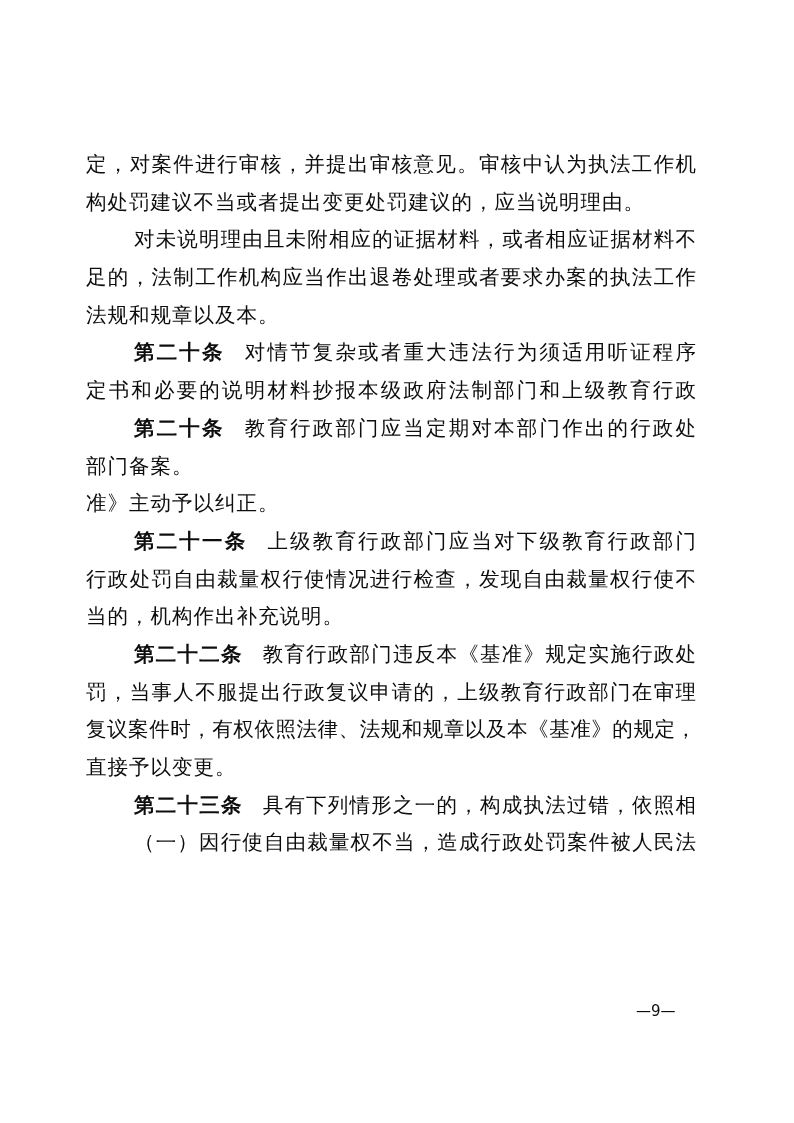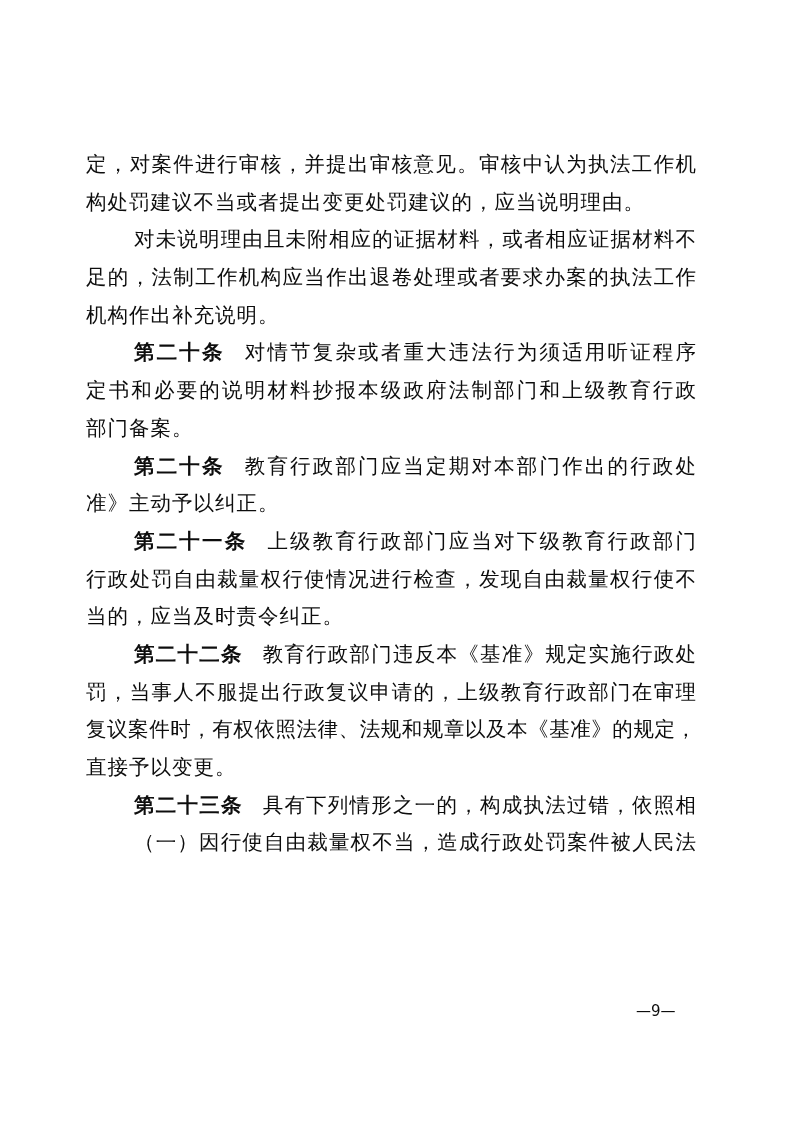--- a/index.html
+++ b/index.html
@@ -60,29 +60,29 @@
 </style>
 </head>
 <body>
 
 <div class="page">
   <div class="text-block" id="text-block">
       <div class="line justify">定，对案件进行审核，并提出审核意见。审核中认为执法工作机</div>
       <div class="line">构处罚建议不当或者提出变更处罚建议的，应当说明理由。</div>
       <div class="line justify indent">对未说明理由且未附相应的证据材料，或者相应证据材料不</div>
       <div class="line justify">足的，法制工作机构应当作出退卷处理或者要求办案的执法工作</div>
-      <div class="line">机构作出补充说明。</div>
+      <div class="line">法规和规章以及本。</div>
       <div class="line justify indent"><span class="article-no">第二十条</span><span>对情节复杂或者重大违法行为须适用听证程序</span></div>
       <div class="line justify">定书和必要的说明材料抄报本级政府法制部门和上级教育行政</div>
+      <div class="line justify indent"><span class="article-no">第二十条</span><span>教育行政部门应当定期对本部门作出的行政处</span></div>
       <div class="line">部门备案。</div>
-      <div class="line justify indent"><span class="article-no">第二十条</span><span>教育行政部门应当定期对本部门作出的行政处</span></div>
       <div class="line">准》主动予以纠正。</div>
       <div class="line justify indent"><span class="article-no">第二十一条</span><span>上级教育行政部门应当对下级教育行政部门</span></div>
       <div class="line justify">行政处罚自由裁量权行使情况进行检查，发现自由裁量权行使不</div>
-      <div class="line">当的，应当及时责令纠正。</div>
+      <div class="line">当的，机构作出补充说明。</div>
       <div class="line justify indent"><span class="article-no">第二十二条</span><span>教育行政部门违反本《基准》规定实施行政处</span></div>
       <div class="line justify">罚，当事人不服提出行政复议申请的，上级教育行政部门在审理</div>
       <div class="line justify">复议案件时，有权依照法律、法规和规章以及本《基准》的规定，</div>
       <div class="line">直接予以变更。</div>
       <div class="line justify indent"><span class="article-no">第二十三条</span><span>具有下列情形之一的，构成执法过错，依照相</span></div>
       <div class="line justify indent">（一）因行使自由裁量权不当，造成行政处罚案件被人民法</div>
     </div>
   <div class="page-number">—9—</div>
 </div>
 

